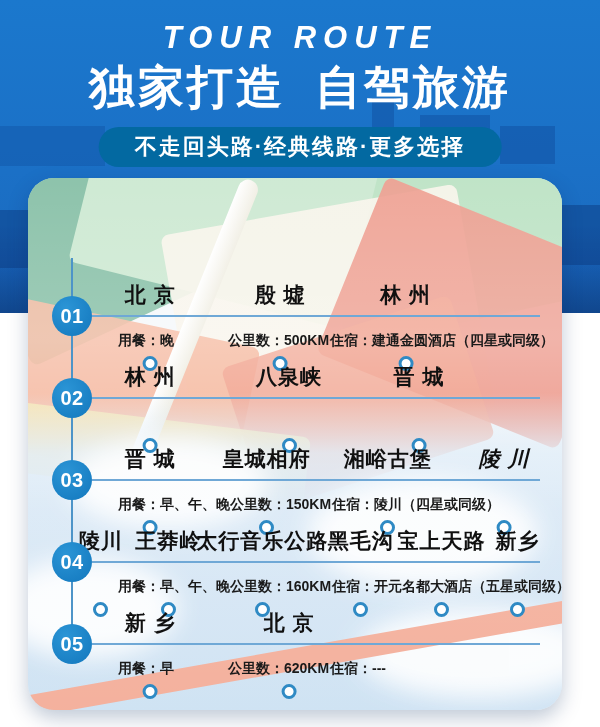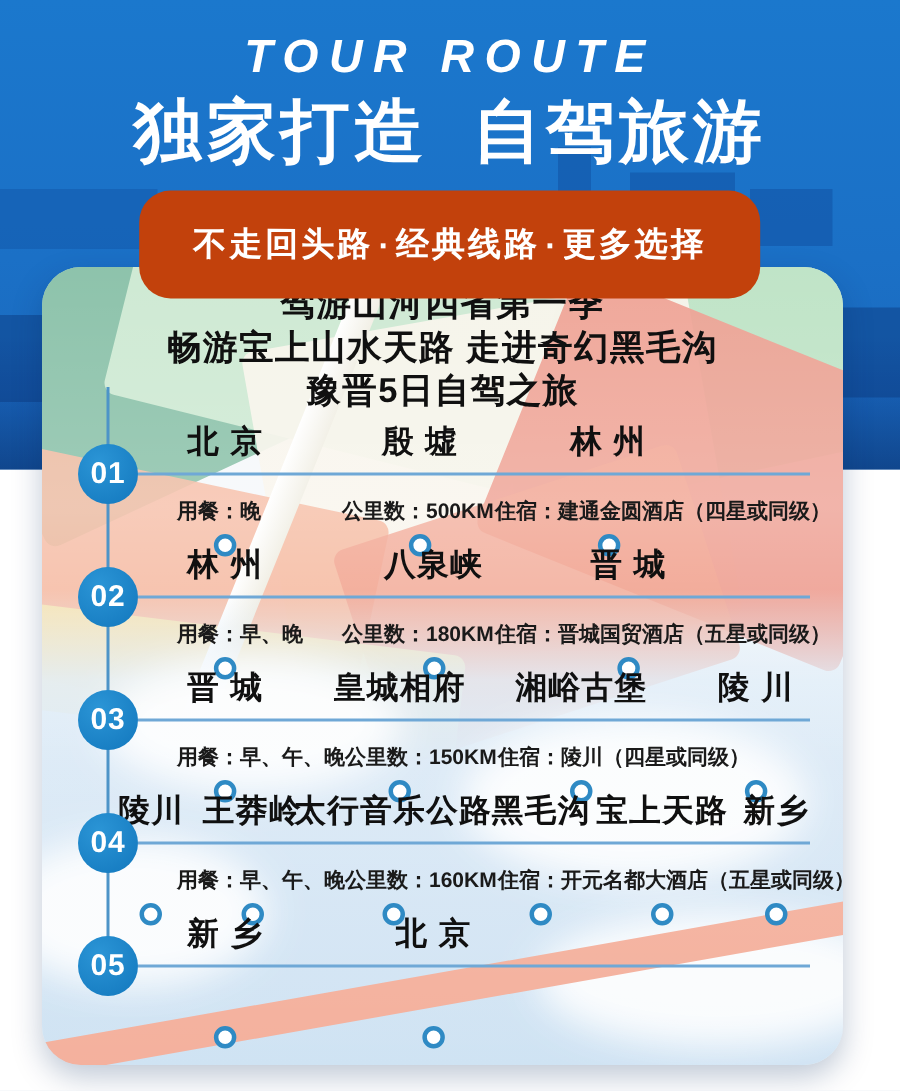--- a/index.html
+++ b/index.html
@@ -23,22 +23,22 @@
   .bldg.b5{left:560px;top:205px;width:40px;height:60px;background:rgba(10,55,125,.45);}
   .bldg.b6{left:0px;top:210px;width:30px;height:58px;background:rgba(10,55,125,.45);}
 
   
   .header{position:absolute;top:0;left:0;width:600px;z-index:3;}
   .tour-route{position:absolute;top:20px;width:100%;text-align:center;color:#fff;
     font-size:31px;font-weight:bold;font-style:italic;letter-spacing:7px;}
   .main-title{position:absolute;top:57px;width:100%;display:flex;justify-content:center;gap:30px;
     color:#fff;font-size:46px;font-weight:900;letter-spacing:3px;}
   .banner-pill{position:absolute;top:127px;left:50%;transform:translateX(-50%);
-    background:#c2410c;color:#fff;font-size:22px;font-weight:bold;letter-spacing:2px;
-    padding:21px 36px;border-radius:21px;white-space:nowrap;font-family:Liberation Mono, monospace;}
+    background:#0369a1;color:#fff;font-size:22px;font-weight:bold;letter-spacing:2px;
+    padding:5px 36px;border-radius:21px;white-space:nowrap;}
 
   
   .card{position:absolute;left:28px;top:178px;width:534px;height:532px;border-radius:26px;
     overflow:hidden;background:#eef3f7;box-shadow:0 8px 20px rgba(0,40,90,.25);z-index:2;}
   .card .bg{position:absolute;z-index:0;}
   .flag{position:absolute;border-radius:8px;}
   .f-teal{left:-50px;top:-60px;width:230px;height:210px;transform:rotate(-25deg);background:#35946a;}
   .f-green{left:60px;top:-80px;width:280px;height:200px;transform:rotate(14deg);background:#a9d9b2;}
   .f-green2{right:-60px;top:-70px;width:300px;height:210px;transform:rotate(-12deg);background:#8fcf9c;}
   .f-redr{right:-40px;top:40px;width:260px;height:190px;transform:rotate(22deg);background:#e2573f;opacity:.92;}
@@ -118,25 +118,20 @@
     <div class="bg pole"></div>
     <div class="bg sky"></div>
     <div class="bg cloud c1"></div>
     <div class="bg cloud c2"></div>
     <div class="bg cloud c3"></div>
     <div class="bg cloud c4"></div>
     <div class="bg road"></div>
     <div class="card-overlay"></div>
 
     <div class="card-content">
-      <div class="card-title">
-        <div>驾游山河四省第一季</div>
-        <div>畅游宝上山水天路 走进奇幻黑毛沟</div>
-        <div>豫晋5日自驾之旅</div>
-      </div>
 
       <div class="timeline-vline"></div>
 
       <div class="days" id="days">
   <div class="day-row">
     <div class="day-badge">01</div>
     <div class="route">
       <div class="route-line"></div>
       <div>
                 <div class="stop" style="left: 13%;">
@@ -172,45 +167,40 @@
                 <div class="stop" style="left: 44%;">
                   <span class="stop-name">八泉峡</span>
                   <span class="stop-dot"></span>
                 </div>
                 <div class="stop" style="left: 73%;">
                   <span class="stop-name">晋 城</span>
                   <span class="stop-dot"></span>
                 </div>
               </div>
     </div>
-    <div class="day-info">
-      <span class="info-meal">用餐：早、晚</span>
-      <span class="info-km">公里数：180KM</span>
-      <span class="info-stay">住宿：晋城国贸酒店（五星或同级）</span>
-    </div>
   </div>
 
   <div class="day-row">
     <div class="day-badge">03</div>
     <div class="route">
       <div class="route-line"></div>
       <div>
                 <div class="stop" style="left: 13%;">
                   <span class="stop-name">晋 城</span>
                   <span class="stop-dot"></span>
                 </div>
                 <div class="stop" style="left: 39%;">
                   <span class="stop-name">皇城相府</span>
                   <span class="stop-dot"></span>
                 </div>
                 <div class="stop" style="left: 66%; text-align: center;">
                   <span class="stop-name">湘峪古堡</span>
                   <span class="stop-dot"></span>
                 </div>
-                <div class="stop" style="left: 92%;">
+                <div class="stop" style="left: 92%; font-style: italic;">
                   <span class="stop-name">陵 川</span>
                   <span class="stop-dot"></span>
                 </div>
               </div>
     </div>
     <div class="day-info">
       <span class="info-meal">用餐：早、午、晚</span>
       <span class="info-km">公里数：150KM</span>
       <span class="info-stay">住宿：陵川（四星或同级）</span>
     </div>
@@ -262,18 +252,23 @@
                 <div class="stop" style="left: 13%; text-align: center;">
                   <span class="stop-name">新 乡</span>
                   <span class="stop-dot"></span>
                 </div>
                 <div class="stop" style="left: 44%;">
                   <span class="stop-name">北 京</span>
                   <span class="stop-dot"></span>
                 </div>
               </div>
     </div>
+    <div class="day-info">
+      <span class="info-meal">用餐：早</span>
+      <span class="info-km">公里数：620KM</span>
+      <span class="info-stay">住宿：---</span>
+    </div>
   </div>
 </div>
     </div>
   </div>
 
 </div>
 
 </body></html>

